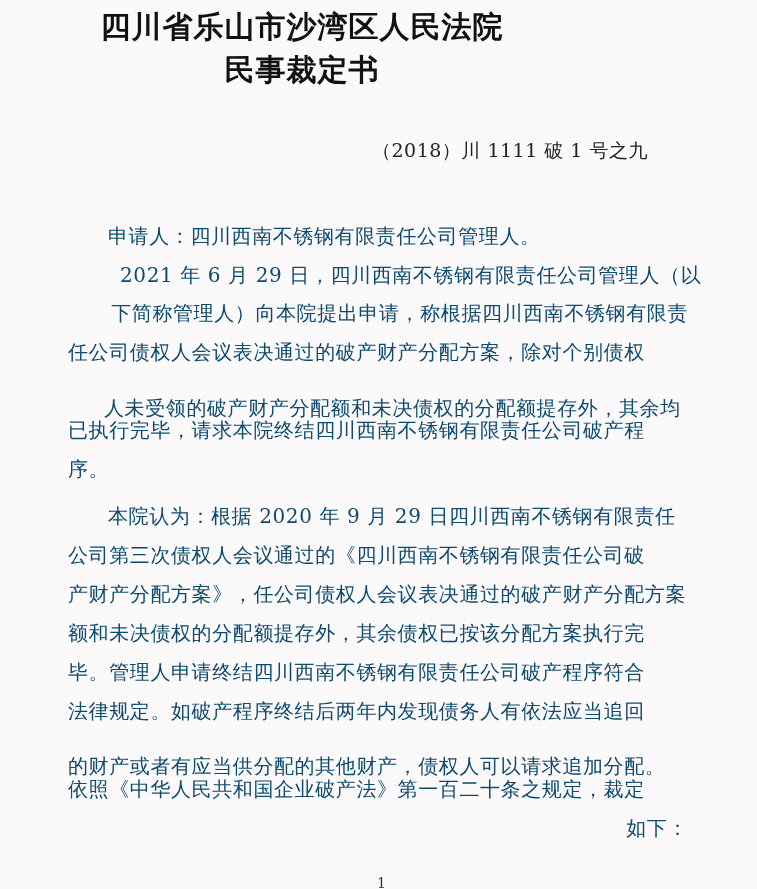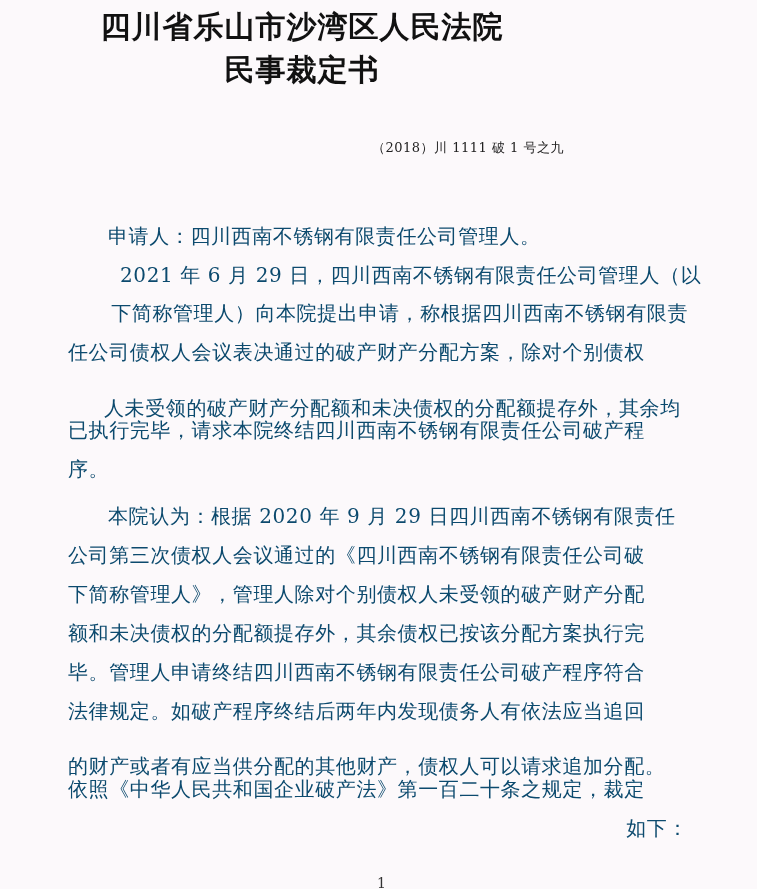--- a/index.html
+++ b/index.html
@@ -25,21 +25,21 @@
       letter-spacing: 1px;
       color: #111;
       line-height: 1;
     }
     .title-1 { top: 12px; }
     .title-2 { top: 55px; }
     .case-no {
       position: absolute;
       left: 372px;
       top: 141px;
-      font-size: 13px;
+      font-size: 19px;
       color: #222;
       line-height: 1;
       white-space: nowrap;
       letter-spacing: 0.5px;
     }
     .line {
       position: absolute;
       left: 68px;
       width: 620px;
       font-size: 20px;
@@ -68,21 +68,21 @@
   <div class="line" style="top:226px; left:108px;">申请人：四川西南不锈钢有限责任公司管理人。</div>
   <div class="line" style="top:265px; left:120px;">2021 年 6 月 29 日，四川西南不锈钢有限责任公司管理人（以</div>
   <div class="line" style="top:303px;text-align:right;">下简称管理人）向本院提出申请，称根据四川西南不锈钢有限责</div>
   <div class="line" style="top:342px;">任公司债权人会议表决通过的破产财产分配方案，除对个别债权</div>
   <div class="line" style="top:398px;margin-left:36px;">人未受领的破产财产分配额和未决债权的分配额提存外，其余均</div>
   <div class="line" style="top:420px;">已执行完毕，请求本院终结四川西南不锈钢有限责任公司破产程</div>
   <div class="line" style="top:459px;">序。</div>
 
   <div class="line" style="top:506px; left:108px;">本院认为：根据 2020 年 9 月 29 日四川西南不锈钢有限责任</div>
   <div class="line" style="top:545px;">公司第三次债权人会议通过的《四川西南不锈钢有限责任公司破</div>
-  <div class="line" style="top:584px;">下简称管理人》，管理人除对个别债权人未受领的破产财产分配</div>
+  <div class="line" style="top:584px;">产财产分配方案》，任公司债权人会议表决通过的破产财产分配方案</div>
   <div class="line" style="top:623px;">额和未决债权的分配额提存外，其余债权已按该分配方案执行完</div>
   <div class="line" style="top:662px;">毕。管理人申请终结四川西南不锈钢有限责任公司破产程序符合</div>
   <div class="line" style="top:701px;">法律规定。如破产程序终结后两年内发现债务人有依法应当追回</div>
   <div class="line" style="top:756px;">的财产或者有应当供分配的其他财产，债权人可以请求追加分配。</div>
   <div class="line" style="top:779px;">依照《中华人民共和国企业破产法》第一百二十条之规定，裁定</div>
   <div class="line" style="top:818px;text-align:right;">如下：</div>
 
   <div class="page-number">1</div>
 </div>
 

